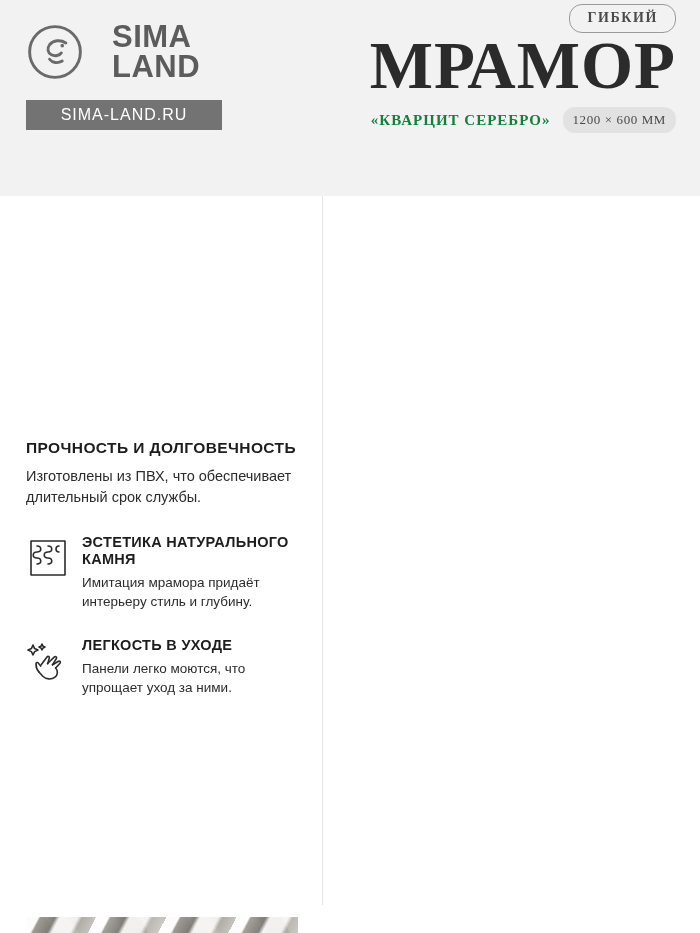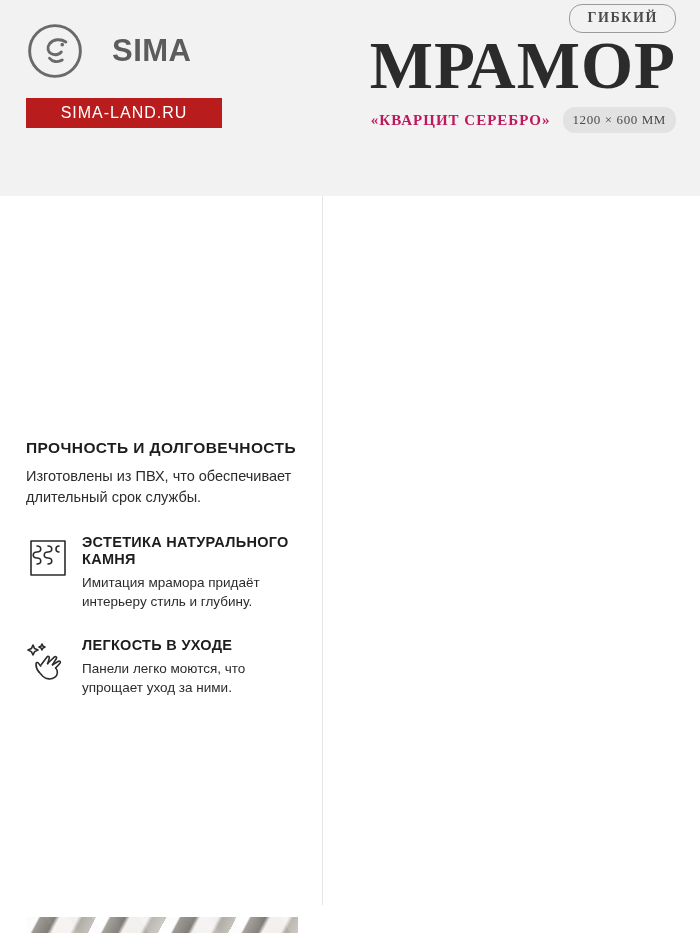--- a/index.html
+++ b/index.html
@@ -46,21 +46,21 @@
     font-size: 31px;
     line-height: 30px;
     letter-spacing: 0.5px;
     color: #5c5c5c;
   }
   .logo-text div { white-space: nowrap; }
   .url-bar {
     margin-top: 18px;
     width: 196px;
     height: 30px;
-    background: #b91c1c;
+    background: #737373;
     color: #ffffff;
     font-size: 16px;
     letter-spacing: 1px;
     display: flex;
     align-items: center;
     justify-content: center;
   }
 
   .title-col {
     flex: 1 1 auto;
@@ -90,21 +90,21 @@
   .subtitle-row {
     margin-top: 10px;
     display: flex;
     align-items: center;
     gap: 12px;
   }
   .sub-name {
     font-size: 15px;
     font-weight: bold;
     letter-spacing: 1px;
-    color: #be185d;
+    color: #15803d;
   }
   .sub-size {
     background: #e2e2e2;
     color: #4a4a4a;
     font-size: 13px;
     letter-spacing: 0.6px;
     padding: 5px 10px;
     border-radius: 12px;
   }
 
@@ -247,20 +247,21 @@
         <span class="logo-mark">
           <svg viewBox="0 0 64 64" width="58" height="58" fill="none" stroke="currentColor" stroke-width="3.2">
             <circle cx="32" cy="32" r="28"></circle>
             <path d="M44 22c-6-4-14-3-18 2-3 4-2 9 2 11 4 2 9 1 11-2" stroke-linecap="round"></path>
             <path d="M26 40c3 4 9 5 14 2" stroke-linecap="round"></path>
             <circle cx="40" cy="25" r="2" fill="currentColor" stroke="none"></circle>
           </svg>
         </span>
         <div class="logo-text">
           <div>SIMA</div>
+          <div>LAND</div>
         </div>
       </div>
       <div class="url-bar">SIMA-LAND.RU</div>
     </div>
 
     <div class="title-col">
       <div class="tag-flex">ГИБКИЙ</div>
       <div class="big-title">МРАМОР</div>
       <div class="subtitle-row">
         <span class="sub-name">«КВАРЦИТ СЕРЕБРО»</span>

